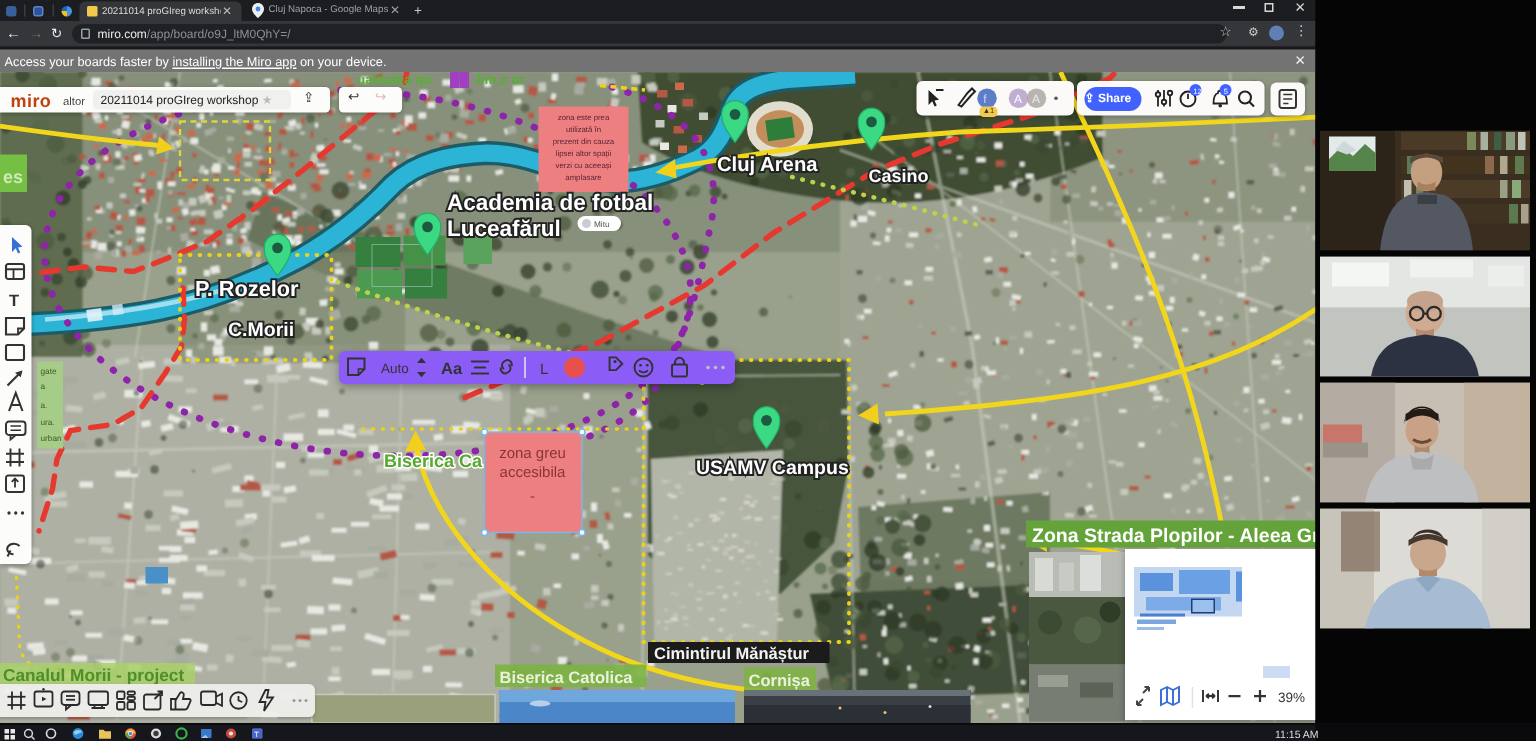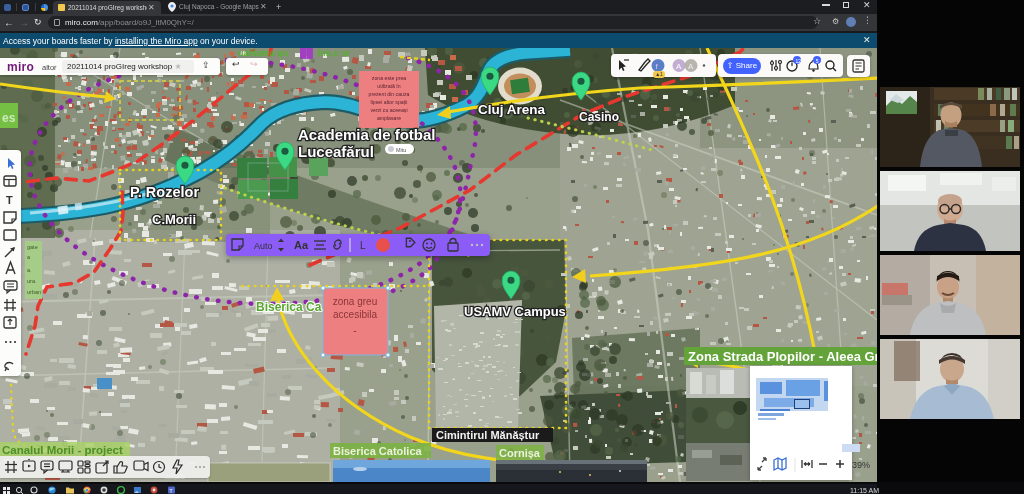--- a/index.html
+++ b/index.html
@@ -56,21 +56,21 @@
   <div class="abs" style="left:813px;top:2px;font-size:9px;color:#c8c8c8">☆</div>
 
   <div class="abs" style="left:832px;top:3px;font-size:8px;color:#c8c8c8">⚙</div>
 
   <div class="abs" style="left:846px;top:3px;width:10px;height:10px;border-radius:50%;background:#5f7fb5"></div>
 
   <div class="abs" style="left:863px;top:1px;font-size:9px;color:#c8c8c8">⋮</div>
  </div>
  <div class="abs" style="left:0;top:31px;width:877px;height:2px;background:#1a1a1c"></div>
 
- <div class="abs" style="left:0;top:33px;width:877px;height:15px;background:#0c4a6e">
+ <div class="abs" style="left:0;top:33px;width:877px;height:15px;background:#737373">
   <div class="abs" style="left:3px;top:3px;font-size:8.5px;color:#fff">Access your boards faster by <span style="text-decoration:underline">installing the Miro app</span> on your device.</div>
 
   <div class="abs" style="left:863px;top:2px;font-size:9px;color:#eaf5ea">✕</div>
  </div>
 </div>
 
 <div class="abs" style="left:0;top:48px;width:877px;height:434px;overflow:hidden">
 <svg width="877" height="434" viewBox="0 48 877 434" style="position:absolute;left:0;top:0">
 
 <defs>
@@ -2525,21 +2525,21 @@
         <circle cx="740" cy="408" r="7" fill="#2e3c28"></circle>
 <rect x="686" y="443" width="64" height="38" fill="#777d72"></rect>
 <rect x="692" y="450" width="20" height="8" fill="#989e92"></rect>
         <rect x="720" y="455" width="22" height="10" fill="#5c6256"></rect>
 </g>
 </svg>
   </div>
 
 <div class="abs" style="left:0;top:58px;width:220px;height:17px;background:#fcfcfb;border-radius:0 3px 3px 0;box-shadow:0 1px 3px rgba(0,0,0,.25)">
 
- <div class="abs" style="left:7px;top:2px;font-size:12px;font-weight:bold;color:#701a75;letter-spacing:.3px">miro</div>
+ <div class="abs" style="left:7px;top:2px;font-size:12px;font-weight:bold;color:#c2410c;letter-spacing:.3px">miro</div>
 
  <div class="abs" style="left:42px;top:5px;font-size:7.5px;color:#444">altor</div>
 
  <div class="abs" style="left:62px;top:2px;width:132px;height:13px;background:#f0f0ee;border-radius:3px;font-size:8px;color:#222;font-weight:normal;line-height:13px;padding-left:5px">20211014 proGIreg workshop <span style="color:#bbb">★</span></div>
 
  <div class="abs" style="left:202px;top:2px;font-size:9px;color:#333">⇪</div>
 </div>
 
 <div class="abs" style="left:226px;top:58px;width:42px;height:17px;background:#fcfcfb;border-radius:3px;box-shadow:0 1px 3px rgba(0,0,0,.25)">
  <div class="abs" style="left:6px;top:1px;font-size:9px;color:#333">↩</div>
@@ -2614,21 +2614,21 @@
   <circle cx="80" cy="11.5" r="6.5" fill="#a8a49c" opacity=".8"></circle>
       <text x="77" y="14.5" font-size="8" fill="#eee" font-family="Liberation Sans">A</text>
   <circle cx="93" cy="11.5" r="1.2" fill="#555"></circle>
  </svg>
  
  <div class="abs" style="left:42px;top:17px;width:12px;height:7px;background:#f2c94c;border-radius:3px;font-size:5px;color:#333;text-align:center;line-height:7px">▲1</div>
 </div>
 
 <div class="abs" style="left:718px;top:54px;width:125px;height:23px;background:#fbfaf8;border-radius:4px;box-shadow:0 1px 3px rgba(0,0,0,.25)">
 
- <div class="abs" style="left:5px;top:3.5px;width:38px;height:16px;background:#4262ff;border-radius:8px;color:#fff;font-size:8px;font-weight:normal;text-align:center;line-height:16px">⇪ Share</div>
+ <div class="abs" style="left:5px;top:3.5px;width:38px;height:16px;background:#4262ff;border-radius:8px;color:#fff;font-size:8px;font-weight:bold;text-align:left;line-height:16px">⇪ Share</div>
  <svg class="abs" style="left:46px;top:0" width="79" height="23">
 
   <g stroke="#222" stroke-width="1.2">
         <line x1="8" y1="6" x2="8" y2="17"></line>
         <line x1="12" y1="6" x2="12" y2="17"></line>
         <line x1="16" y1="6" x2="16" y2="17"></line>
         <circle cx="8" cy="9" r="1.5" fill="#fbfaf8"></circle>
         <circle cx="12" cy="14" r="1.5" fill="#fbfaf8"></circle>
         <circle cx="16" cy="8" r="1.5" fill="#fbfaf8"></circle>
       </g>
@@ -2769,21 +2769,21 @@
       </g>
 
   <g fill="#999" stroke="none">
         <circle cx="196" cy="11" r="1"></circle>
         <circle cx="200" cy="11" r="1"></circle>
         <circle cx="204" cy="11" r="1"></circle>
       </g>
  </svg>
 </div>
 
-<div class="abs" style="left:750px;top:366px;width:102px;height:114px;background:#fff;box-shadow:0 1px 4px rgba(0,0,0,.3)">
+<div class="abs" style="left:750px;top:366px;width:127px;height:114px;background:#fff;box-shadow:0 1px 4px rgba(0,0,0,.3)">
 
  <div class="abs" style="left:6px;top:12px;width:72px;height:33px;background:#c3d7f0;overflow:hidden">
   <div class="abs" style="left:4px;top:4px;width:22px;height:12px;background:#5a92dd"></div>
   <div class="abs" style="left:30px;top:2px;width:34px;height:16px;background:#6aa0e4"></div>
   <div class="abs" style="left:68px;top:3px;width:18px;height:20px;background:#5a92dd"></div>
   <div class="abs" style="left:8px;top:20px;width:50px;height:9px;background:#7cabe8"></div>
   <div class="abs" style="left:38px;top:21px;width:16px;height:10px;border:1.5px solid #1d3f78;background:#9cc0ee"></div>
   <div class="abs" style="left:4px;top:31px;width:30px;height:3px;background:#4a7fd4"></div>
  </div>
 

